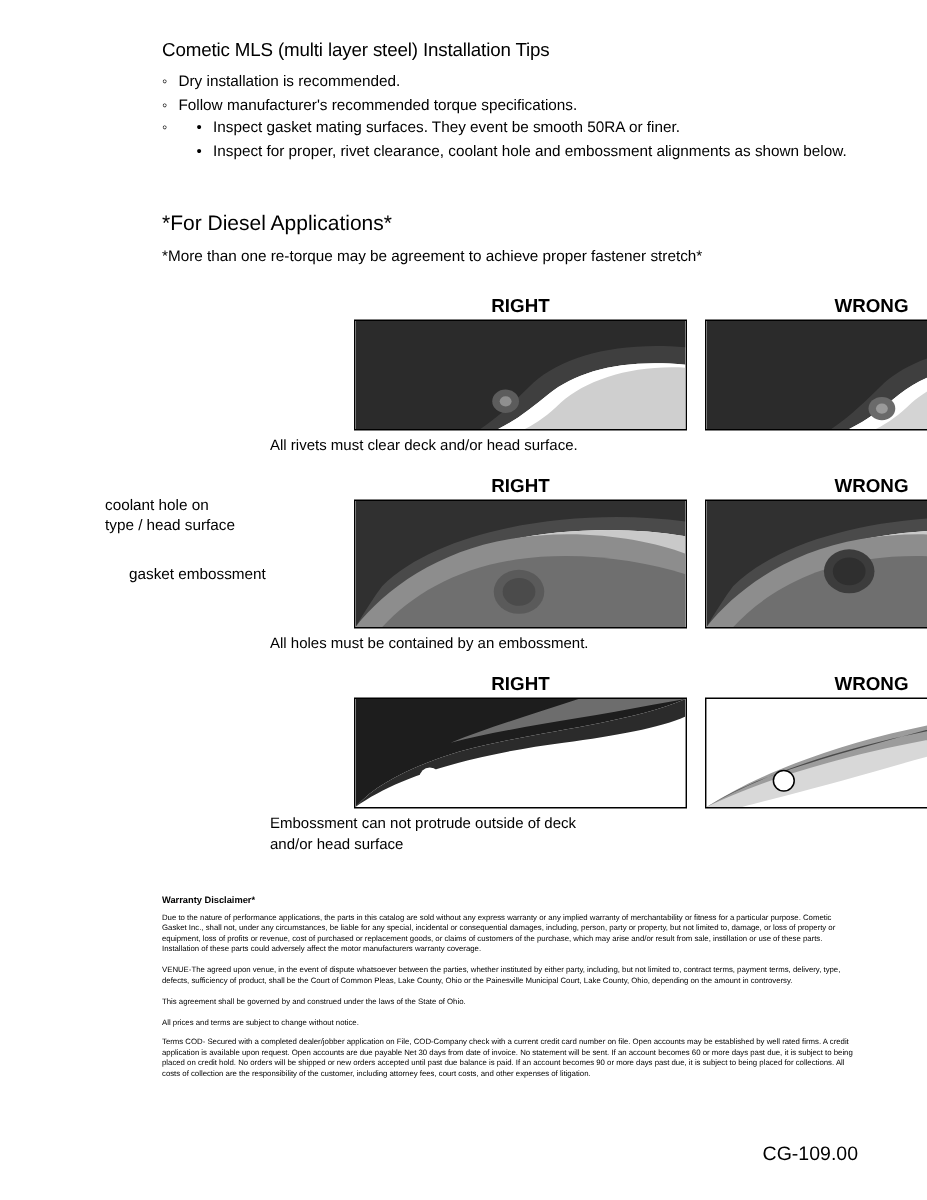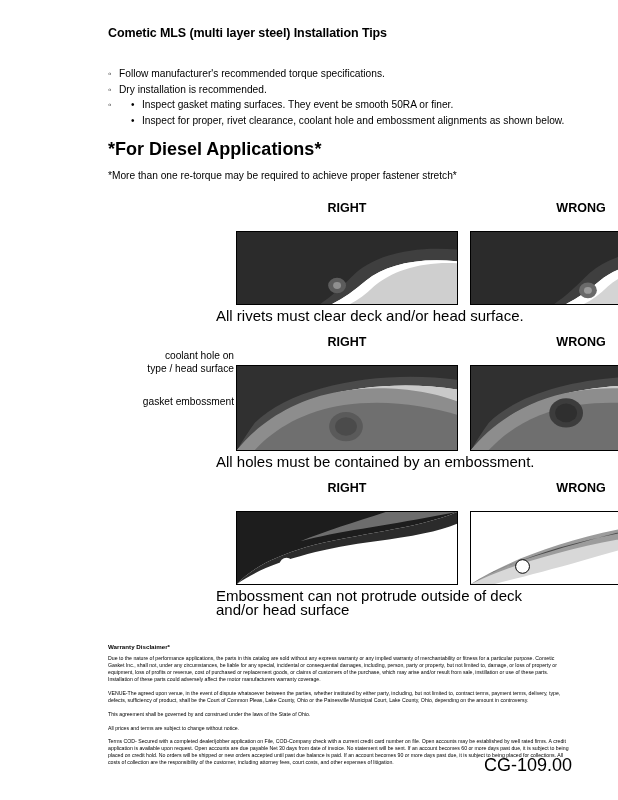--- a/index.html
+++ b/index.html
@@ -17,22 +17,22 @@
   }
   .page {
     position: relative;
     width: 618px;
     height: 800px;
     box-sizing: border-box;
     padding: 26px 40px 0 40px;
   }
   h1.title {
     font-size: 12.5px;
-    font-weight: bold;
-    margin: 0 0 26px 68px;
+    font-weight: normal;
+    margin: 0 0 7px 68px;
     letter-spacing: -0.1px;
   }
   ul.bullets {
     list-style: none;
     margin: 0 0 0 68px;
     padding: 0;
   }
   ul.bullets > li {
     font-size: 10.2px;
     line-height: 15.5px;
@@ -58,23 +58,23 @@
     padding-left: 11px;
   }
   ul.sub > li:before {
     content: "\2022";
     position: absolute;
     left: 0;
     top: 0;
     font-size: 10px;
   }
   h2.subtitle {
-    font-size: 18px;
-    font-weight: bold;
-    margin: 11px 0 8px 68px;
+    font-size: 14px;
+    font-weight: normal;
+    margin: 31px 0 8px 68px;
   }
   p.para {
     font-size: 10.2px;
     line-height: 15.2px;
     margin: 0 0 0 68px;
     max-width: 460px;
   }
   p.para + p.para {
     margin-top: 13px;
   }
@@ -91,58 +91,58 @@
   .fig-head {
     display: flex;
     width: 456px;
     margin-left: 128px;
   }
   .fig-head .lbl {
     width: 222px;
     text-align: center;
     font-size: 12.5px;
     font-weight: bold;
-    padding-bottom: 16px;
+    padding-bottom: 2px;
   }
   .fig-head .lbl.second { margin-left: 12px; }
   .fig-pair {
     display: flex;
     width: 456px;
     margin-left: 128px;
   }
   .fig-box {
     width: 222px;
     height: 74px;
     border: 1px solid #000;
     position: relative;
     overflow: hidden;
     background: #ffffff;
     box-sizing: border-box;
   }
   .fig-box.second { margin-left: 12px; }
   .fig-box.tall { height: 86px; }
   .fig-box svg { display: block; width: 100%; height: 100%; }
   .fig-caption {
-    font-size: 15px;
-    margin-left: 108px;
+    font-size: 10px;
+    margin-left: 72px;
     margin-top: 4px;
     margin-bottom: 12px;
     line-height: 14px;
   }
 
   .callouts {
     position: absolute;
     left: 0;
     top: 0;
     width: 128px;
   }
   .callout {
     position: absolute;
     font-size: 10.2px;
-    text-align: right;
+    text-align: left;
     line-height: 13px;
     width: 126px;
   }
   .callout-line {
     position: absolute;
     height: 1px;
     background: #000;
   }
 
   
@@ -159,43 +159,43 @@
   .warranty p {
     font-size: 5.2px;
     line-height: 6.9px;
     margin: 0 0 7px 0;
     text-align: left;
   }
   .docnum {
     position: absolute;
     right: 46px;
     bottom: 24px;
-    font-size: 18px;
+    font-size: 13px;
   }
 </style>
 </head>
 <body>
 
 <div class="page">
 
   <h1 class="title">Cometic MLS (multi layer steel) Installation Tips</h1>
 
   <ul class="bullets">
+    <li>Dry installation is recommended.</li>
     <li>Follow manufacturer's recommended torque specifications.</li>
-    <li>Dry installation is recommended.</li>
     <li>
       <ul class="sub">
         <li>Inspect gasket mating surfaces.  They event be smooth 50RA or finer.</li>
         <li>Inspect for proper, rivet clearance, coolant hole and embossment alignments as shown below.</li>
       </ul>
     </li>
   </ul>
 
   <h2 class="subtitle">*For Diesel Applications*</h2>
-  <p class="para">*More than one re-torque may be required to achieve proper fastener stretch*</p>
+  <p class="para">*More than one re-torque may be agreement to achieve proper fastener stretch*</p>
 
   <div class="figures">
 
     <div class="fig-row">
       <div class="fig-head">
         <div class="lbl">RIGHT</div>
         <div class="lbl second">WRONG</div>
       </div>
       <div class="fig-pair">
         <div class="fig-box">

